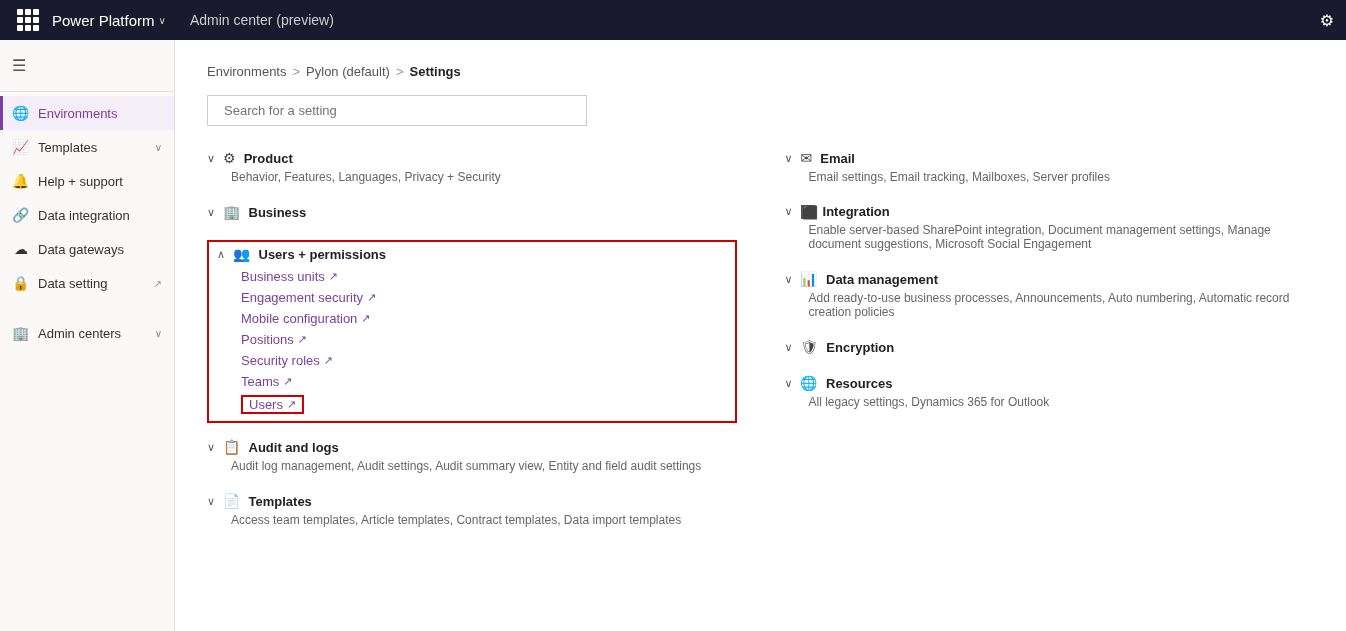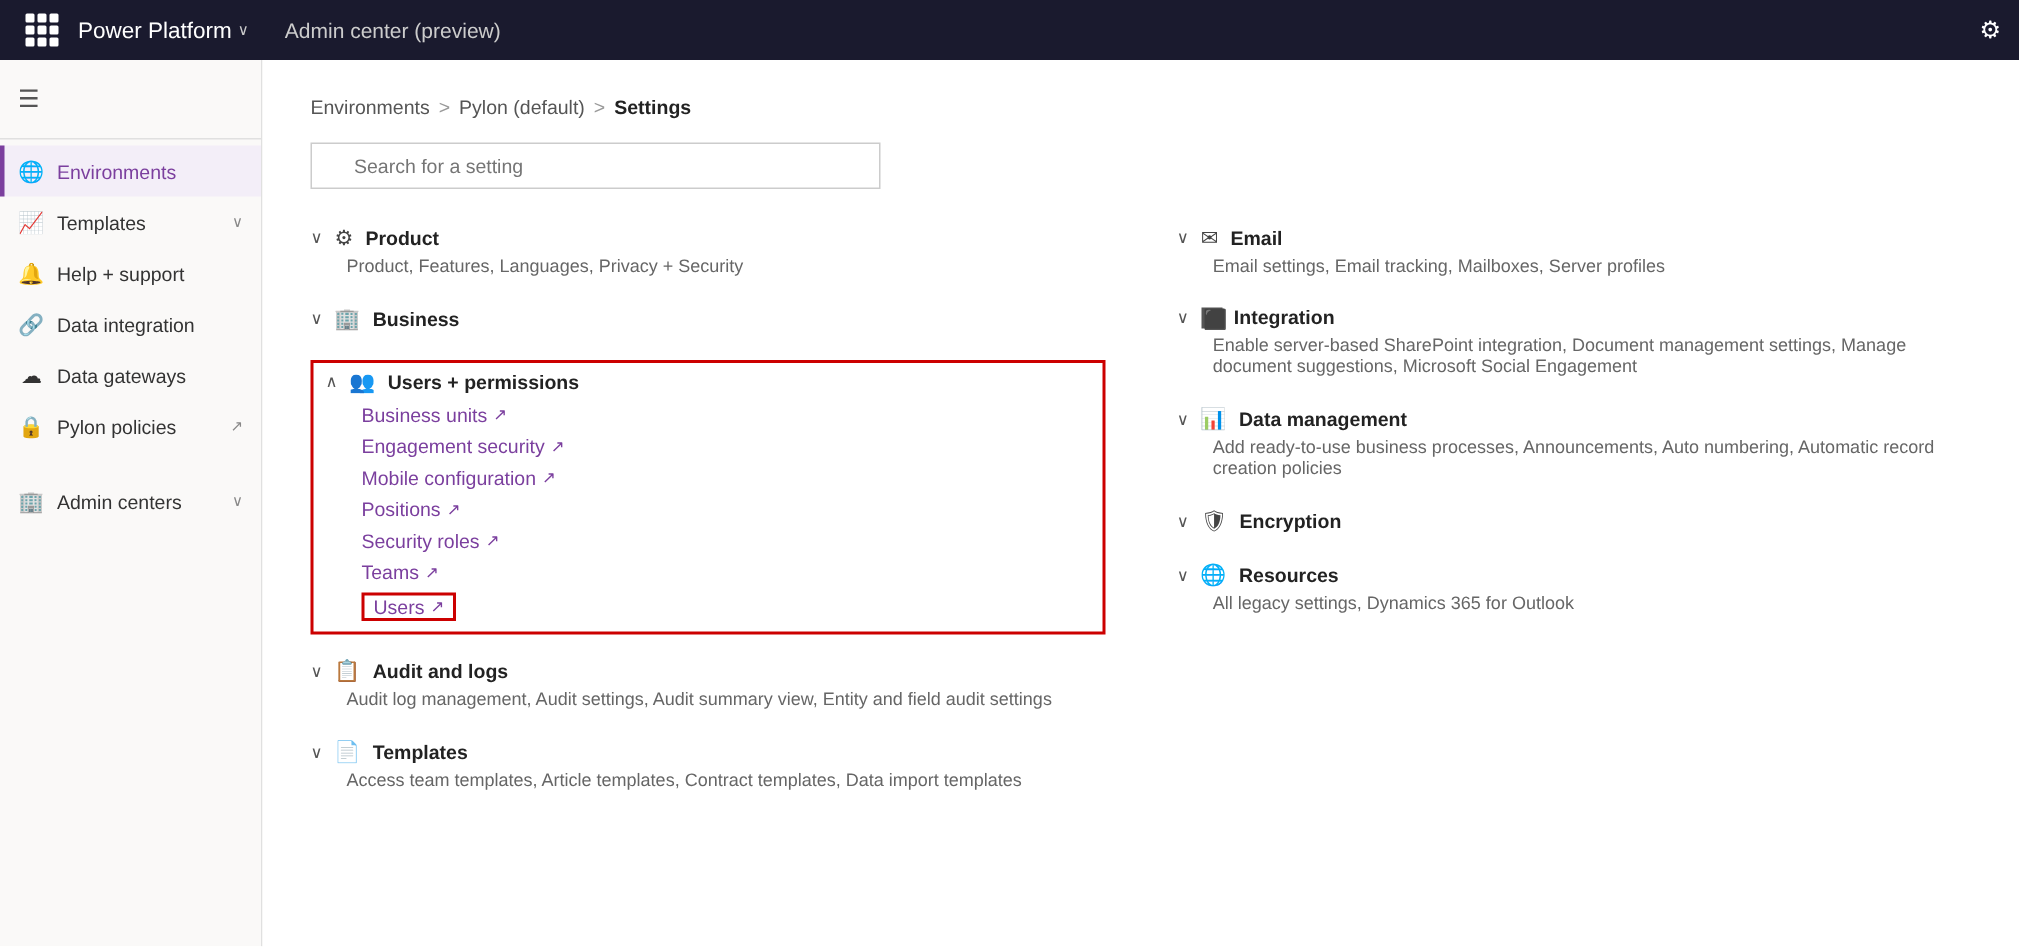--- a/index.html
+++ b/index.html
@@ -110,21 +110,21 @@
     .breadcrumb .sep { color: #999; }
     .breadcrumb .current { font-weight: 600; color: #222; }
     .breadcrumb .link { color: #555; cursor: pointer; }
 
     .search-bar {
       width: 380px;
       margin-bottom: 24px;
     }
     .search-bar input {
       width: 100%;
-      padding: 7px 28px;
+      padding: 7px 16px;
       border: 1px solid #ccc;
       font-size: 13px;
       color: #333;
       outline: none;
     }
 
     
     .settings-columns {
       display: flex;
       gap: 48px;
@@ -229,21 +229,21 @@
         <span class="label">Data integration</span>
       </div>
 
       <div class="sidebar-item">
         <span class="icon">☁</span>
         <span class="label">Data gateways</span>
       </div>
 
       <div class="sidebar-item">
         <span class="icon">🔒</span>
-        <span class="label">Pylon policies</span>
+        <span class="label">Data setting</span>
         <span class="chevron" style="font-size:10px">↗</span>
       </div>
 
       <div class="sidebar-item" style="margin-top:16px;">
         <span class="icon">🏢</span>
         <span class="label">Admin centers</span>
         <span class="chevron">∨</span>
       </div>
 
     </div>
@@ -266,21 +266,21 @@
     <div class="settings-columns">
 
       <div class="settings-col">
 
         <div class="settings-section">
           <div class="section-header">
             <span class="chevron">∨</span>
             <span class="section-icon">⚙</span>
             <span class="section-title">Product</span>
           </div>
-          <div class="section-desc">Product, Features, Languages, Privacy + Security</div>
+          <div class="section-desc">Behavior, Features, Languages, Privacy + Security</div>
         </div>
 
         <div class="settings-section">
           <div class="section-header">
             <span class="chevron">∨</span>
             <span class="section-icon">🏢</span>
             <span class="section-title">Business</span>
           </div>
         </div>
 

